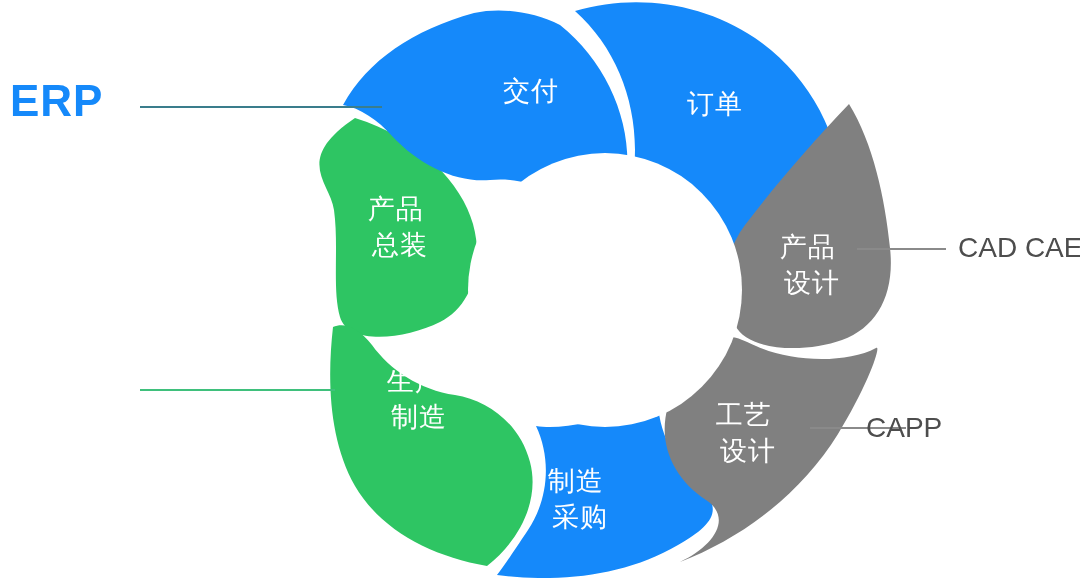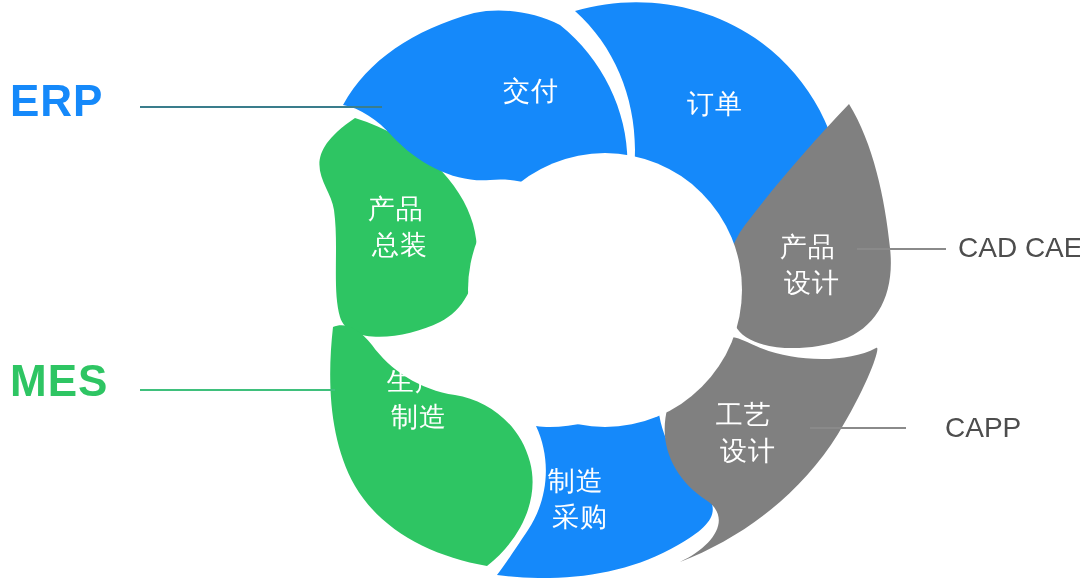--- a/index.html
+++ b/index.html
@@ -61,21 +61,21 @@
     font-size: 28px;
     font-weight: 400;
     color: #4d4d4d;
     white-space: nowrap;
   }
   .right-label.cad {
     left: 958px;
     top: 232px;
   }
   .right-label.capp {
-    left: 945px;
+    left: 866px;
     top: 412px;
     text-align: center;
   }
 </style>
 </head>
 <body>
 
 <div id="stage">
 
   <svg class="diagram" viewBox="0 0 1080 578">
@@ -180,17 +180,16 @@
     <g>
       <line x1="140" y1="107" x2="382" y2="107" stroke="#3A7D8C" stroke-width="2"></line>
       <line x1="140" y1="390" x2="335" y2="390" stroke="#3FC07C" stroke-width="2"></line>
       <line x1="857" y1="249" x2="946" y2="249" stroke="#8A8A8A" stroke-width="2"></line>
       <line x1="810" y1="428" x2="906" y2="428" stroke="#8A8A8A" stroke-width="2"></line>
     </g>
 
   </svg>
 
   <div class="side-label erp">ERP</div>
-  <div class="side-label mes">MES</div>
   <div class="right-label cad">CAD CAE</div>
   <div class="right-label capp">CAPP</div>
 
 </div>
 
 </body></html>

